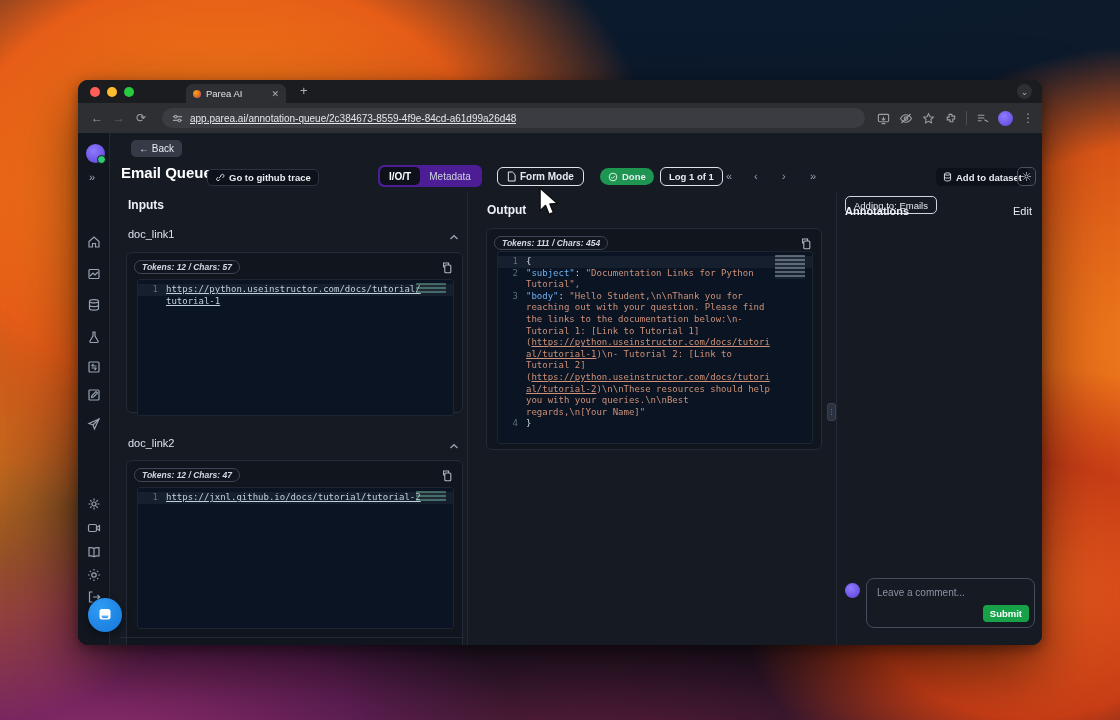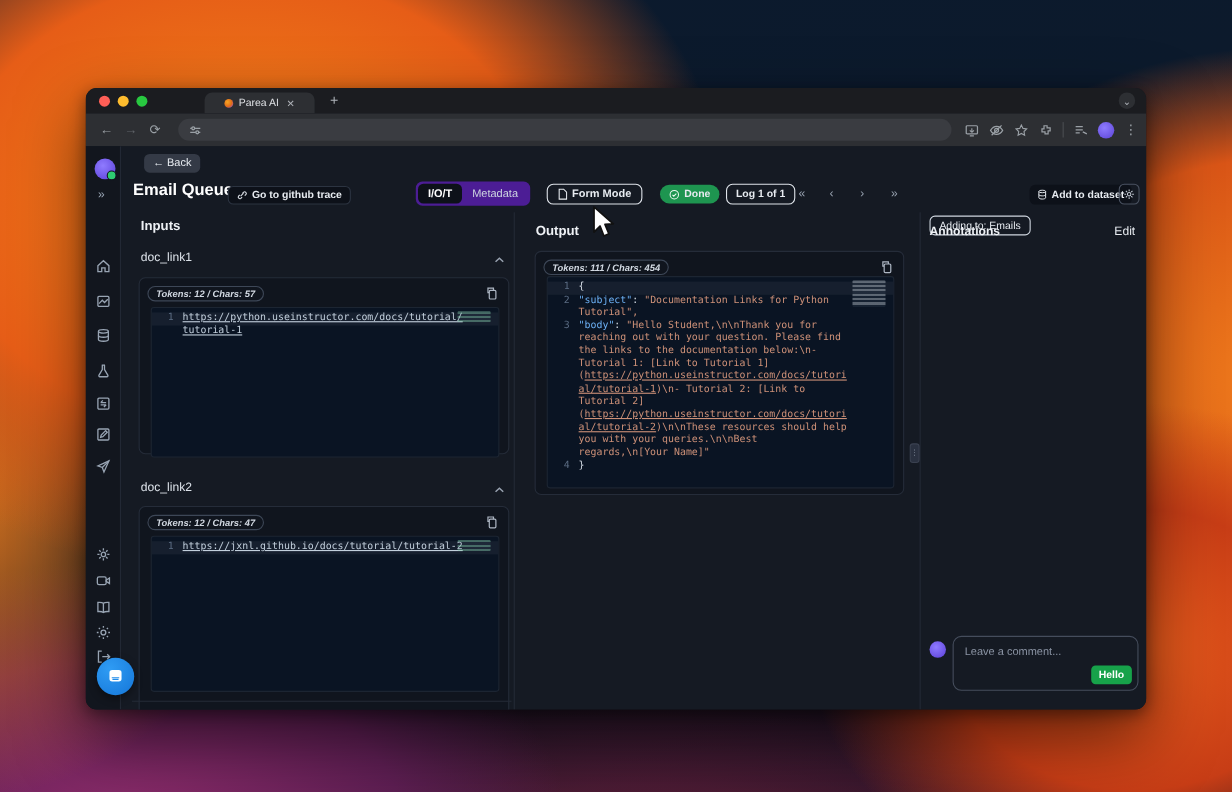--- a/index.html
+++ b/index.html
@@ -20,21 +20,21 @@
     position:absolute; left:78px; top:80px; width:964px; height:565px;
     border-radius:10px; overflow:hidden;
     box-shadow:0 25px 60px rgba(0,0,0,.55), 0 4px 14px rgba(0,0,0,.4);
     background:#151a23;
   }
   
   .tabstrip { height:23px; background:#1b1c20; display:flex; align-items:center; position:relative; }
   .traffic { display:flex; gap:7px; margin-left:12px; }
   .traffic i { width:10px; height:10px; border-radius:50%; display:block; }
   .tab { position:absolute; left:108px; top:4px; width:100px; height:19px; background:#2d2f33;
-         border-radius:7px 7px 0 0; display:flex; align-items:center; padding:0 18px; gap:5px; }
+         border-radius:7px 7px 0 0; display:flex; align-items:center; padding:0 7px; gap:5px; }
   .favicon { width:8px; height:8px; border-radius:50%; background:radial-gradient(circle at 35% 35%, #f5a623 0%, #e06a1a 55%, #7c4dff 100%); flex:none; }
   .tab-title { font-size:9.5px; color:#dfe1e5; flex:1; white-space:nowrap; overflow:hidden; }
   .tab-close { font-size:9px; color:#aeb2b8; cursor:default; }
   .newtab { position:absolute; left:222px; top:3px; color:#aeb2b8; font-size:13px; }
   .tabsearch { position:absolute; right:10px; top:4px; width:15px; height:15px; border-radius:50%;
                background:#2d2f33; color:#aeb2b8; font-size:9px; display:flex; align-items:center; justify-content:center; }
   .toolbar { height:30px; background:#2d2f33; display:flex; align-items:center; padding:0 10px; gap:4px; }
   .nav-ic { color:#9aa0a6; font-size:12px; width:18px; text-align:center; }
   .nav-ic.dim { color:#5f6368; }
   .omnibox { flex:1; height:20px; margin:0 8px; background:#3a3c41; border-radius:10px;
@@ -138,20 +138,21 @@
     <span class="nav-ic">⟳</span>
     <div class="omnibox">
       <svg width="11" height="11" viewBox="0 0 12 12">
         <g stroke="#9aa0a6" stroke-width="1.3" fill="none">
             <line x1="1" y1="4" x2="11" y2="4"></line>
             <line x1="1" y1="8" x2="11" y2="8"></line>
             <circle cx="4" cy="4" r="1.4" fill="#2d2f33"></circle>
             <circle cx="8" cy="8" r="1.4" fill="#2d2f33"></circle>
           </g>
       </svg>
+      <span class="url">app.parea.ai/annotation-queue/2c384673-8559-4f9e-84cd-a61d99a26d48</span>
     </div>
     <div class="tb-right">
       <svg width="13" height="13" viewBox="0 0 14 14">
           <g stroke="#9aa0a6" stroke-width="1.2" fill="none">
             <rect x="1.5" y="2.5" width="11" height="8" rx="1"></rect>
             <path d="M5 12.5h4"></path>
             <path d="M7 5v4m0 0l-2-2m2 2l2-2" stroke-width="1.1"></path>
           </g>
         </svg>
       <svg width="14" height="13" viewBox="0 0 14 13">
@@ -379,21 +380,21 @@
         </div>
       <div class="minimap" style="right:16px; top:26px; height:24px"></div>
     </div>
     <div class="resize-handle">⋮</div>
 
     <div class="section-title" style="left:767px; top:72px; font-size:11px">Annotations</div>
     <span class="edit-link" style="top:72px">Edit</span>
     <div class="comment-avatar"></div>
     <div class="comment-box">
       <textarea placeholder="Leave a comment..." style=""></textarea>
-      <div class="submit-btn">Hello</div>
+      <div class="submit-btn">Submit</div>
     </div>
 
     <div class="intercom">
       <svg width="16" height="16" viewBox="0 0 16 16">
           <rect x="2.5" y="2" width="11" height="10.5" rx="2.5" fill="#ffffff"></rect>
           <g stroke="#1f8ceb" stroke-width="1" stroke-linecap="round">
             <line x1="5" y1="9.2" x2="11" y2="9.2"></line>
             <line x1="5.6" y1="10.6" x2="10.4" y2="10.6"></line>
           </g>
         </svg>

